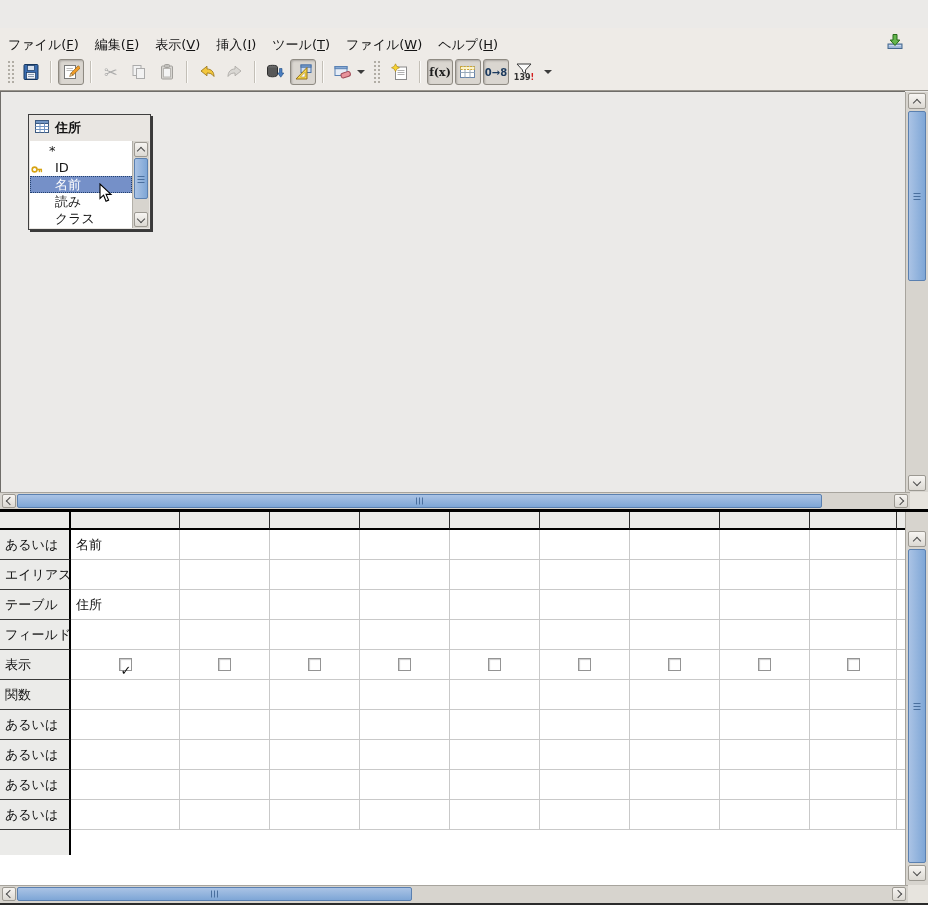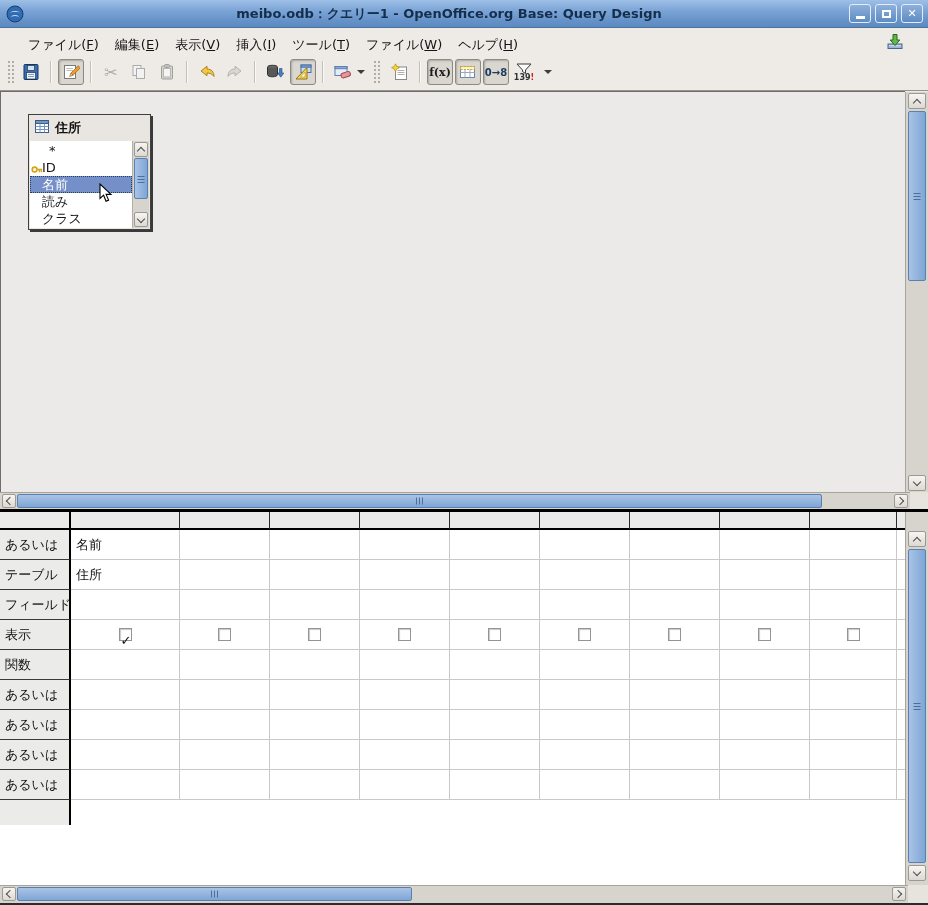--- a/index.html
+++ b/index.html
@@ -13,21 +13,21 @@
   .title-text{position:absolute;left:60px;right:90px;top:0;height:28px;line-height:28px;
     text-align:center;font-size:13px;font-weight:bold;color:#142e4c;white-space:nowrap;overflow:hidden;}
   .win-btns{position:absolute;right:5px;top:4px;display:flex;gap:4px;}
   .wbtn{width:22px;height:19px;box-sizing:border-box;border:1px solid #e3ecf7;border-radius:3px;
     background:linear-gradient(180deg,#8db0dc,#5e8cc2);display:flex;align-items:center;justify-content:center;
     color:#fff;font-size:11px;font-weight:bold;}
   .wg-min{width:9px;height:3px;background:#fff;margin-top:8px;}
   .wg-max{width:9px;height:8px;border:2px solid #fff;box-sizing:border-box;}
   
   .menubar{position:absolute;top:28px;left:0;right:0;height:35px;background:#eeebe7;
-    border-bottom:1px solid #e3dfd9;display:flex;align-items:center;padding-left:20px;box-sizing:border-box;}
+    border-bottom:1px solid #e3dfd9;display:flex;align-items:center;padding-left:0;box-sizing:border-box;}
   .menu-item{padding:0 8px;font-size:13px;line-height:26px;color:#141414;cursor:default;}
   .menu-item .mn{text-decoration:underline;}
   .update-ic{position:absolute;right:22px;top:3px;width:22px;height:20px;display:flex;align-items:center;justify-content:center;}
   
   .toolbar{position:absolute;top:54px;left:0;right:0;height:37px;background:#eeebe7;
     border-bottom:1px solid #98948c;display:flex;align-items:center;padding-left:4px;box-sizing:border-box;}
   .tb-grip{width:7px;height:24px;margin:0 3px;
     background-image:radial-gradient(circle at 2px 2px,#b1ada5 1.1px,transparent 1.5px);background-size:4px 4px;}
   .tb-sep{width:1px;height:22px;background:#c3bfb7;border-right:1px solid #fbfaf8;margin:0 5px;}
   .tb-btn{min-width:26px;height:26px;margin:0 1px;border:1px solid transparent;border-radius:3px;
@@ -41,21 +41,21 @@
   .ic-123{font-size:8px;font-weight:bold;color:#333;font-style:normal;letter-spacing:0;}
   .ic-bang{color:#d21c1c;}
   
   .design-panel{position:absolute;top:91px;left:0;width:905px;height:401px;background:#ebeae8;
     border-top:1px solid #6f6d69;border-left:1px solid #6f6d69;box-sizing:border-box;}
   .fl-box{position:absolute;left:27px;top:22px;width:123px;height:116px;background:#e9e6e2;
     border:1px solid #3f3f3f;box-shadow:2px 2px 0 #3a3a3a;box-sizing:border-box;}
   .fl-header{height:26px;display:flex;align-items:center;gap:6px;padding-left:6px;font-size:13px;font-weight:bold;color:#111;}
   .fl-list{position:absolute;left:1px;right:1px;top:26px;bottom:1px;background:#fff;overflow:hidden;}
   .fl-items{position:absolute;left:0;top:1px;right:17px;}
-  .fl-item{height:17px;line-height:17px;font-size:13px;padding-left:12px;color:#161616;position:relative;white-space:nowrap;}
+  .fl-item{height:17px;line-height:17px;font-size:13px;padding-left:25px;color:#161616;position:relative;white-space:nowrap;}
   .fl-item.star{padding-left:19px;}
   .fl-item.selected{background:#7590c8;color:#fdfdfd;outline:1px dotted #22406e;outline-offset:-1px;}
   .key-ic{position:absolute;left:1px;top:3px;}
   
   .sb{background:#d7d4ce;box-sizing:border-box;}
   .sbtn{position:absolute;background:linear-gradient(180deg,#f7f5f2,#dcd9d3);border:1px solid #9c9992;
     border-radius:2px;display:flex;align-items:center;justify-content:center;box-sizing:border-box;}
   .chev{display:inline-block;width:5px;height:5px;border:solid #4b4b4b;border-width:0 1.6px 1.6px 0;}
   .chev.up{transform:rotate(-135deg);margin-top:3px;}
   .chev.down{transform:rotate(45deg);margin-top:-2px;}
@@ -94,41 +94,20 @@
     box-shadow:inset 1px 1px 1px rgba(0,0,0,.22);position:relative;}
   .cbx.checked::after{content:"✓";position:absolute;left:1px;top:-3px;font-size:13px;font-weight:bold;color:#101010;}
   .gbottom{display:flex;height:25px;}
   .cursor{position:absolute;left:99px;top:183px;z-index:50;pointer-events:none;}
 </style>
 </head>
 <body>
 
 <div id="window">
 
-  <div class="titlebar">
-    <span class="app-icon">
-      <svg width="18" height="18">
-          <circle cx="9" cy="9" r="8" fill="#2f6cb3" stroke="#173d6b"></circle>
-        <path d="M3.5 7.6 Q9 4.4 14.5 7.6 Q9 6.1 3.5 7.6 Z" fill="#fff"></path>
-        <path d="M4.6 11.6 Q9 9 13.4 11.6 Q9 10.3 4.6 11.6 Z" fill="#fff"></path>
-        </svg>
-    </span>
-    <span class="title-text">meibo.odb：クエリー1  -  OpenOffice.org Base: Query Design</span>
-    <span class="win-btns">
-      <span class="wbtn">
-          <span class="wg-min"></span>
-        </span>
-      <span class="wbtn">
-          <span class="wg-max"></span>
-        </span>
-      <span class="wbtn">
-          <span>✕</span>
-        </span>
-    </span>
-  </div>
 
   <div class="menubar">
     <div id="menu-items" style="display:flex;">
         <div class="menu-item"><span>ファイル(</span><span class="mn">F</span><span>)</span></div>
         <div class="menu-item"><span>編集(</span><span class="mn">E</span><span>)</span></div>
         <div class="menu-item"><span>表示(</span><span class="mn">V</span><span>)</span></div>
         <div class="menu-item"><span>挿入(</span><span class="mn">I</span><span>)</span></div>
         <div class="menu-item"><span>ツール(</span><span class="mn">T</span><span>)</span></div>
         <div class="menu-item"><span>ファイル(</span><span class="mn">W</span><span>)</span></div>
         <div class="menu-item"><span>ヘルプ(</span><span class="mn">H</span><span>)</span></div>
@@ -358,20 +337,33 @@
         <div class="gcell" style="width: 90px;"></div>
         <div class="gcell" style="width: 90px;"></div>
         <div class="gcell" style="width: 90px;"></div>
         <div class="gcell" style="width: 90px;"></div>
         <div class="gcell" style="width: 90px;"></div>
         <div class="gcell" style="width: 90px;"></div>
         <div class="gcell" style="width: 87px;"></div>
         <div class="gcell sliver" style="flex: 1 1 0%;"></div>
       </div>
       <div class="grow">
+        <div class="glabel">エイリアス</div>
+        <div class="gcell" style="width: 109px;"></div>
+        <div class="gcell" style="width: 90px;"></div>
+        <div class="gcell" style="width: 90px;"></div>
+        <div class="gcell" style="width: 90px;"></div>
+        <div class="gcell" style="width: 90px;"></div>
+        <div class="gcell" style="width: 90px;"></div>
+        <div class="gcell" style="width: 90px;"></div>
+        <div class="gcell" style="width: 90px;"></div>
+        <div class="gcell" style="width: 87px;"></div>
+        <div class="gcell sliver" style="flex: 1 1 0%;"></div>
+      </div>
+      <div class="grow">
         <div class="glabel">テーブル</div>
         <div class="gcell" style="width: 109px;">住所</div>
         <div class="gcell" style="width: 90px;"></div>
         <div class="gcell" style="width: 90px;"></div>
         <div class="gcell" style="width: 90px;"></div>
         <div class="gcell" style="width: 90px;"></div>
         <div class="gcell" style="width: 90px;"></div>
         <div class="gcell" style="width: 90px;"></div>
         <div class="gcell" style="width: 90px;"></div>
         <div class="gcell" style="width: 87px;"></div>

